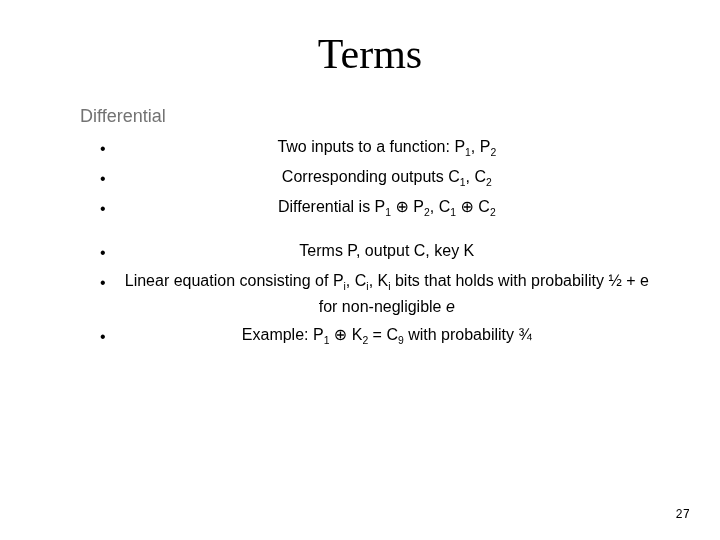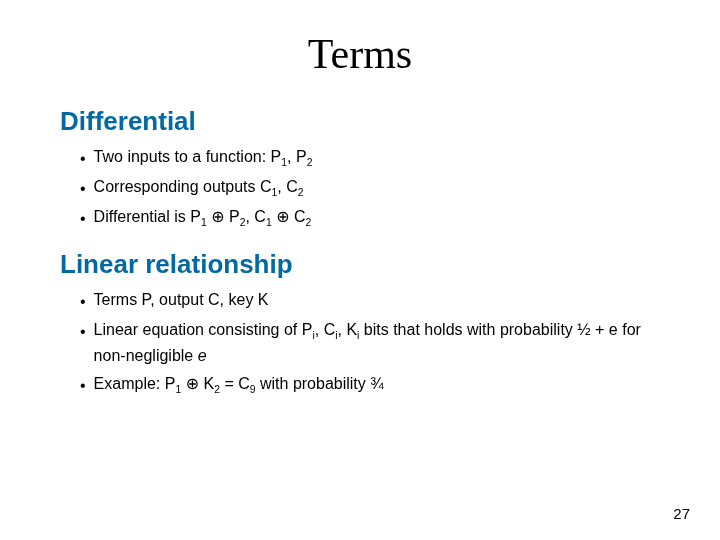--- a/index.html
+++ b/index.html
@@ -14,39 +14,39 @@
       background: #ffffff;
       font-family: 'Times New Roman', Times, serif;
       color: #000000;
       overflow: hidden;
       position: relative;
     }
 
     .slide-container {
       width: 720px;
       height: 540px;
-      padding: 30px 60px 30px 60px;
+      padding: 30px 60px 30px 80px;
       position: relative;
     }
 
     .slide-title {
       text-align: center;
       font-size: 42px;
       font-weight: normal;
       font-family: 'Times New Roman', Times, serif;
       margin-bottom: 28px;
       color: #000000;
     }
 
     .section-heading {
-      font-size: 26px;
-      font-weight: bold;
+      font-size: 18px;
+      font-weight: normal;
       font-family: Arial, Helvetica, sans-serif;
       margin-bottom: 8px;
-      color: #0369a1;
+      color: #737373;
     }
 
     .bullet-list {
       list-style: none;
       margin-left: 20px;
       margin-bottom: 18px;
     }
 
     .bullet-list li {
       font-size: 16px;
@@ -58,28 +58,29 @@
       gap: 8px;
     }
 
     .bullet-list li .bullet {
       flex-shrink: 0;
       margin-top: 2px;
     }
 
     .bullet-list li .text {
       flex: 1;
+      text-align: center;
     }
 
     .page-number {
       position: absolute;
       bottom: 18px;
       right: 30px;
-      font-size: 15px;
-      font-family: Liberation Sans, sans-serif;
+      font-size: 12px;
+      font-family: Liberation Mono, monospace;
       color: #000000;
     }
 
     sub {
       font-size: 0.65em;
       vertical-align: sub;
     }
   </style>
 </head>
 <body>
@@ -100,21 +101,20 @@
         <span class="text">Corresponding outputs C<sub>1</sub>, C<sub>2</sub></span>
       </li>
       <li>
         <span class="bullet">•</span>
         <span class="text">Differential is P<sub>1</sub> ⊕ P<sub>2</sub>, C<sub>1</sub> ⊕ C<sub>2</sub></span>
       </li>
     </ul>
   </div>
 
   <div>
-    <div class="section-heading">Linear relationship</div>
     <ul class="bullet-list">
       <li>
         <span class="bullet">•</span>
         <span class="text">Terms P, output C, key K</span>
       </li>
       <li>
         <span class="bullet">•</span>
         <span class="text">Linear equation consisting of P<sub>i</sub>, C<sub>i</sub>, K<sub>i</sub> bits that holds with probability ½ + e for non-negligible <em>e</em></span>
       </li>
       <li>

